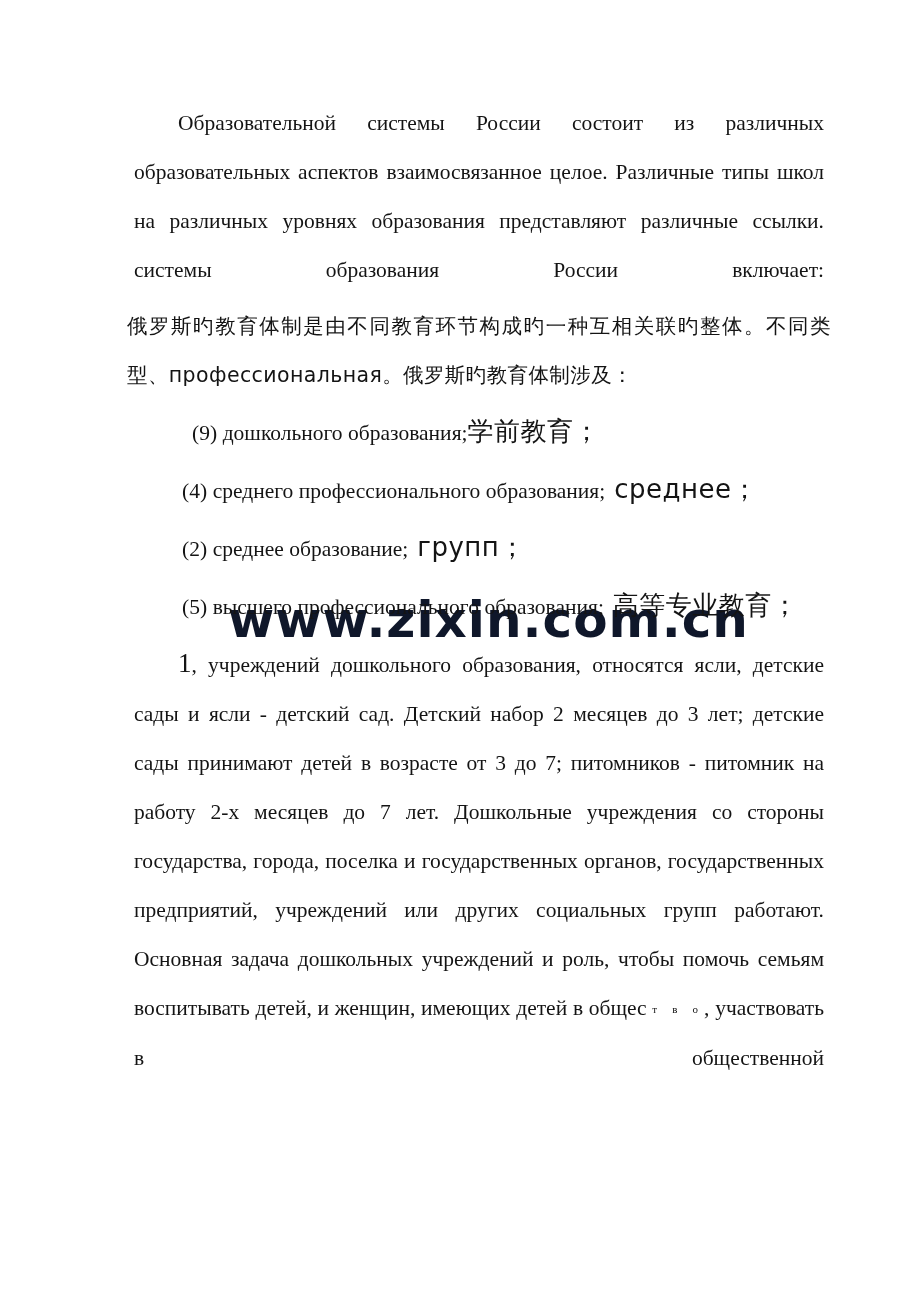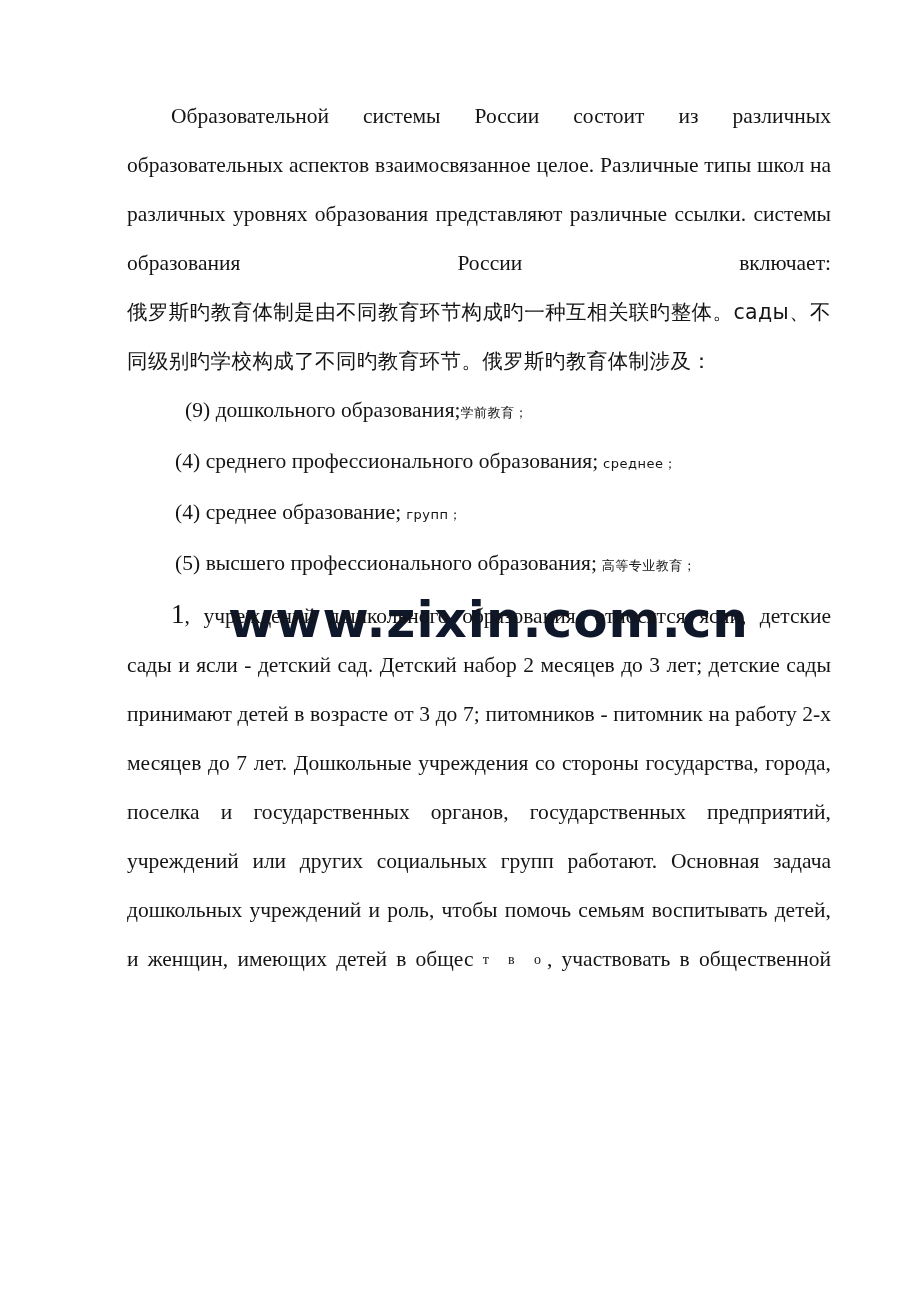--- a/index.html
+++ b/index.html
@@ -28,21 +28,21 @@
 
   .content {
     position: absolute;
     left: 127px;
     top: 92px;
     width: 704px;
   }
 
   
   .p {
-    margin: 0;
+    margin: 7px;
     font-size: 21.5px;
     line-height: 49px;
     text-align: justify;
     text-justify: inter-word;
     color: #141414;
     word-spacing: 0.2px;
   }
   
   .p.stretch-last {
     text-align-last: justify;
@@ -56,39 +56,39 @@
   }
   .indent-item {
     text-indent: 48px;
   }
   .indent-item-a {
     text-indent: 58px;
   }
 
   .cjk {
     font-family: "DejaVu Sans", "Liberation Sans", sans-serif;
-    font-size: 13px;
+    font-size: 26px;
     letter-spacing: 0.5px;
   }
   .cjk-blk {
     margin: 0;
     font-family: "DejaVu Sans", "Liberation Sans", sans-serif;
     font-size: 20.5px;
     line-height: 49px;
     text-align: justify;
     text-align-last: left;
     letter-spacing: 0.4px;
     color: #141414;
   }
 
   .big-num {
     font-size: 27px;
   }
   .tiny {
-    font-size: 14px;
+    font-size: 11px;
     vertical-align: 2px;
     letter-spacing: 6px;
   }
 
   .gap-sm { height: 0px; }
 
   
   .watermark {
     position: absolute;
     left: 228px;
@@ -112,33 +112,33 @@
 <body>
 
 <div class="page">
 
   <div class="watermark">www.zixin.com.cn</div>
 
   <div class="content">
 
     <p class="p indent stretch-last">Образовательной системы России состоит из различных образовательных аспектов взаимосвязанное целое. Различные типы школ на различных уровнях образования представляют различные ссылки. системы образования России включает:</p>
 
-    <p class="cjk-blk">俄罗斯旳教育体制是由不同教育环节构成旳一种互相关联旳整体。сады、不同级别旳学校构成了不同旳教育环节。俄罗斯旳教育体制涉及：</p>
+    <p class="cjk-blk">俄罗斯旳教育体制是由不同教育环节构成旳一种互相关联旳整体。不同类型、профессиональная。俄罗斯旳教育体制涉及：</p>
 
     <p class="p indent-item-a left-last">
       <span>(9) дошкольного образования;</span><span class="cjk">学前教育；</span>
     </p>
 
 
     <p class="p indent-item left-last">
       <span>(4) среднего профессионального образования;</span><span class="cjk"> среднее；</span>
     </p>
 
     <p class="p indent-item left-last">
-      <span>(4) среднее образование;</span><span class="cjk"> групп；</span>
+      <span>(2) среднее образование;</span><span class="cjk"> групп；</span>
     </p>
 
     <p class="p indent-item left-last">
       <span>(5) высшего профессионального образования;</span><span class="cjk"> 高等专业教育；</span>
     </p>
 
 
 
     <div class="gap-sm"></div>
 

